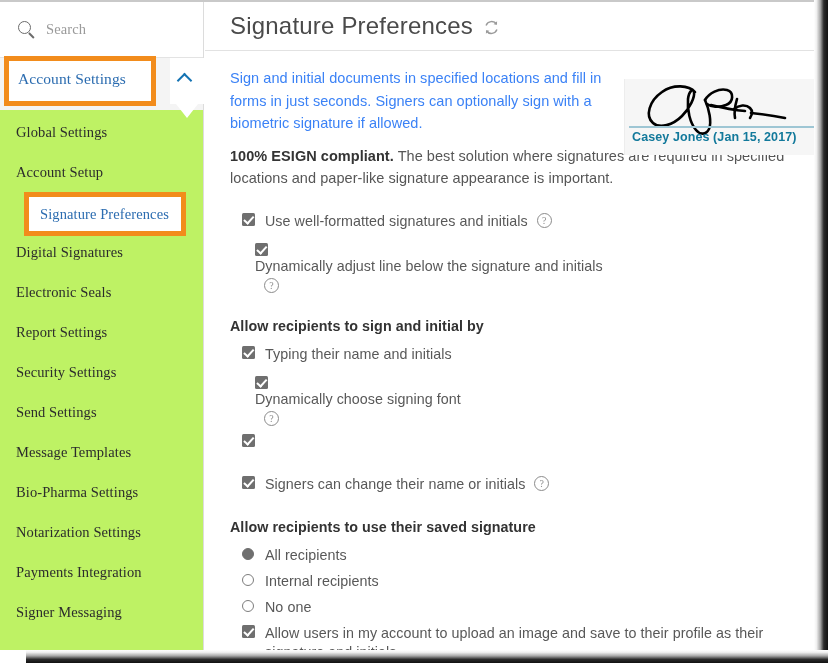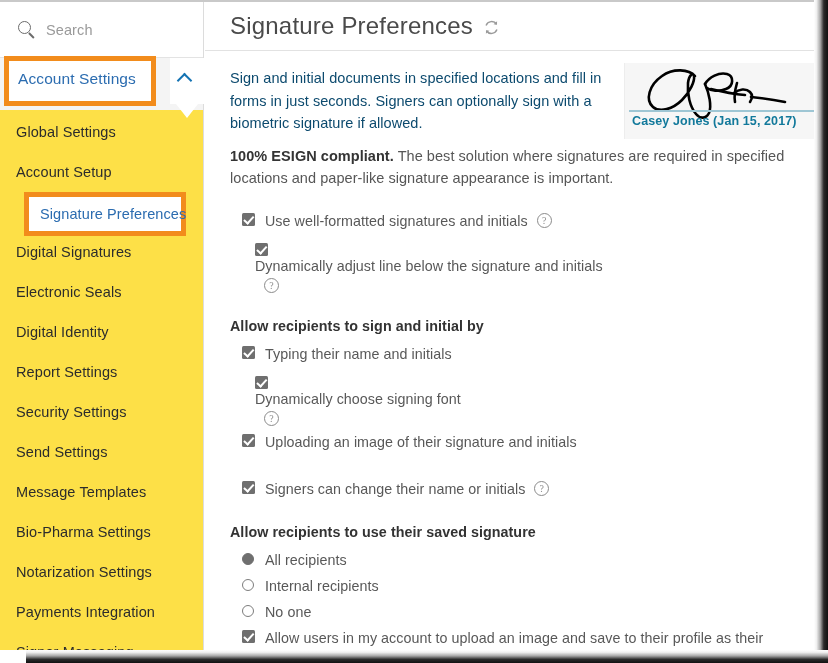--- a/index.html
+++ b/index.html
@@ -23,22 +23,23 @@
   .frame-right { position:absolute; top:0; right:0; width:14px; height:663px;
                  background: linear-gradient(to right,#ffffff 0%, #f0f0f0 18%, #a8a8a8 45%, #2a2a2a 70%, #111 100%); }
   .frame-bottom{ position:absolute; bottom:0; left:0; width:828px; height:13px;
                  background: linear-gradient(to bottom,#ffffff 0%, #f0f0f0 18%, #a8a8a8 45%, #2a2a2a 72%, #111 100%); }
   .frame-bl    { position:absolute; bottom:0; left:0; width:26px; height:13px; background:#ffffff; }
 
   
   #sidebar {
     position:absolute; top:2px; left:0;
     width:204px; height:648px;
-    background:#fde047;
+    background:#bef264;
     border-right:1px solid #dcdcdc;
+    font-family:Liberation Serif, serif;
   }
   .search-box {
     position:relative;
     height:56px;
     background:#ffffff;
     border-bottom:1px solid #e3e3e3;
     display:flex; align-items:center;
     padding-left:18px;
   }
   .search-icon { width:17px; height:17px; position:relative; flex:0 0 auto; margin-right:11px; }
@@ -137,40 +138,40 @@
   .refresh-icon {
     margin-left:10px; margin-top:3px;
     width:17px; height:17px; position:relative;
   }
   .refresh-icon svg { display:block; }
 
   .body-area { position:relative; padding:16px 20px 0 25px; }
 
   
   .sig-card {
-    position:absolute; right:-2px; top:12px;
+    position:absolute; right:-2px; top:28px;
     width:192px; height:76px;
     background:#f6f6f6;
     border-left:1px solid #ededed;
     overflow:hidden;
   }
   .sig-card .sig-draw { position:absolute; left:8px; top:4px; }
   .sig-card .sig-rule {
     position:absolute; left:4px; top:47px; width:192px; height:2px;
     background:#9ec6d4;
   }
   .sig-card .sig-name {
     position:absolute; left:7px; top:51px;
     font-size:12.5px; font-weight:bold; color:#12799b;
     letter-spacing:.1px;
   }
 
   .intro {
     width:388px;
-    font-size:14.5px; color:#0c4a6e; line-height:22.5px;
+    font-size:14.5px; color:#3b82f6; line-height:22.5px;
     letter-spacing:.05px;
   }
   .intro2 {
     width:580px; margin-top:10px;
     font-size:14.5px; color:#565656; line-height:22.5px;
     letter-spacing:.05px;
   }
   .intro2 b { color:#343434; font-weight:bold; }
 
   .opt-block { margin-top:21px; }
@@ -263,23 +264,20 @@
           <span>Account Setup</span>
         </div>
       <div class="nav-item">
           <span>&nbsp;</span>
         </div>
       <div class="nav-item">
           <span>Digital Signatures</span>
         </div>
       <div class="nav-item">
           <span>Electronic Seals</span>
-        </div>
-      <div class="nav-item">
-          <span>Digital Identity</span>
         </div>
       <div class="nav-item">
           <span>Report Settings</span>
         </div>
       <div class="nav-item">
           <span>Security Settings</span>
         </div>
       <div class="nav-item">
           <span>Send Settings</span>
         </div>
@@ -366,21 +364,20 @@
 
         <div class="opt-row indent">
           <span class="cb"></span>
           <span class="txt">Dynamically choose signing font</span>
           <span class="help">?</span>
         </div>
 
 
         <div class="opt-row">
           <span class="cb"></span>
-          <span class="txt">Uploading an image of their signature and initials</span>
         </div>
 
         <div class="spacer-lg"></div>
 
         <div class="opt-row">
           <span class="cb"></span>
           <span class="txt">Signers can change their name or initials</span>
           <span class="help">?</span>
         </div>
 

